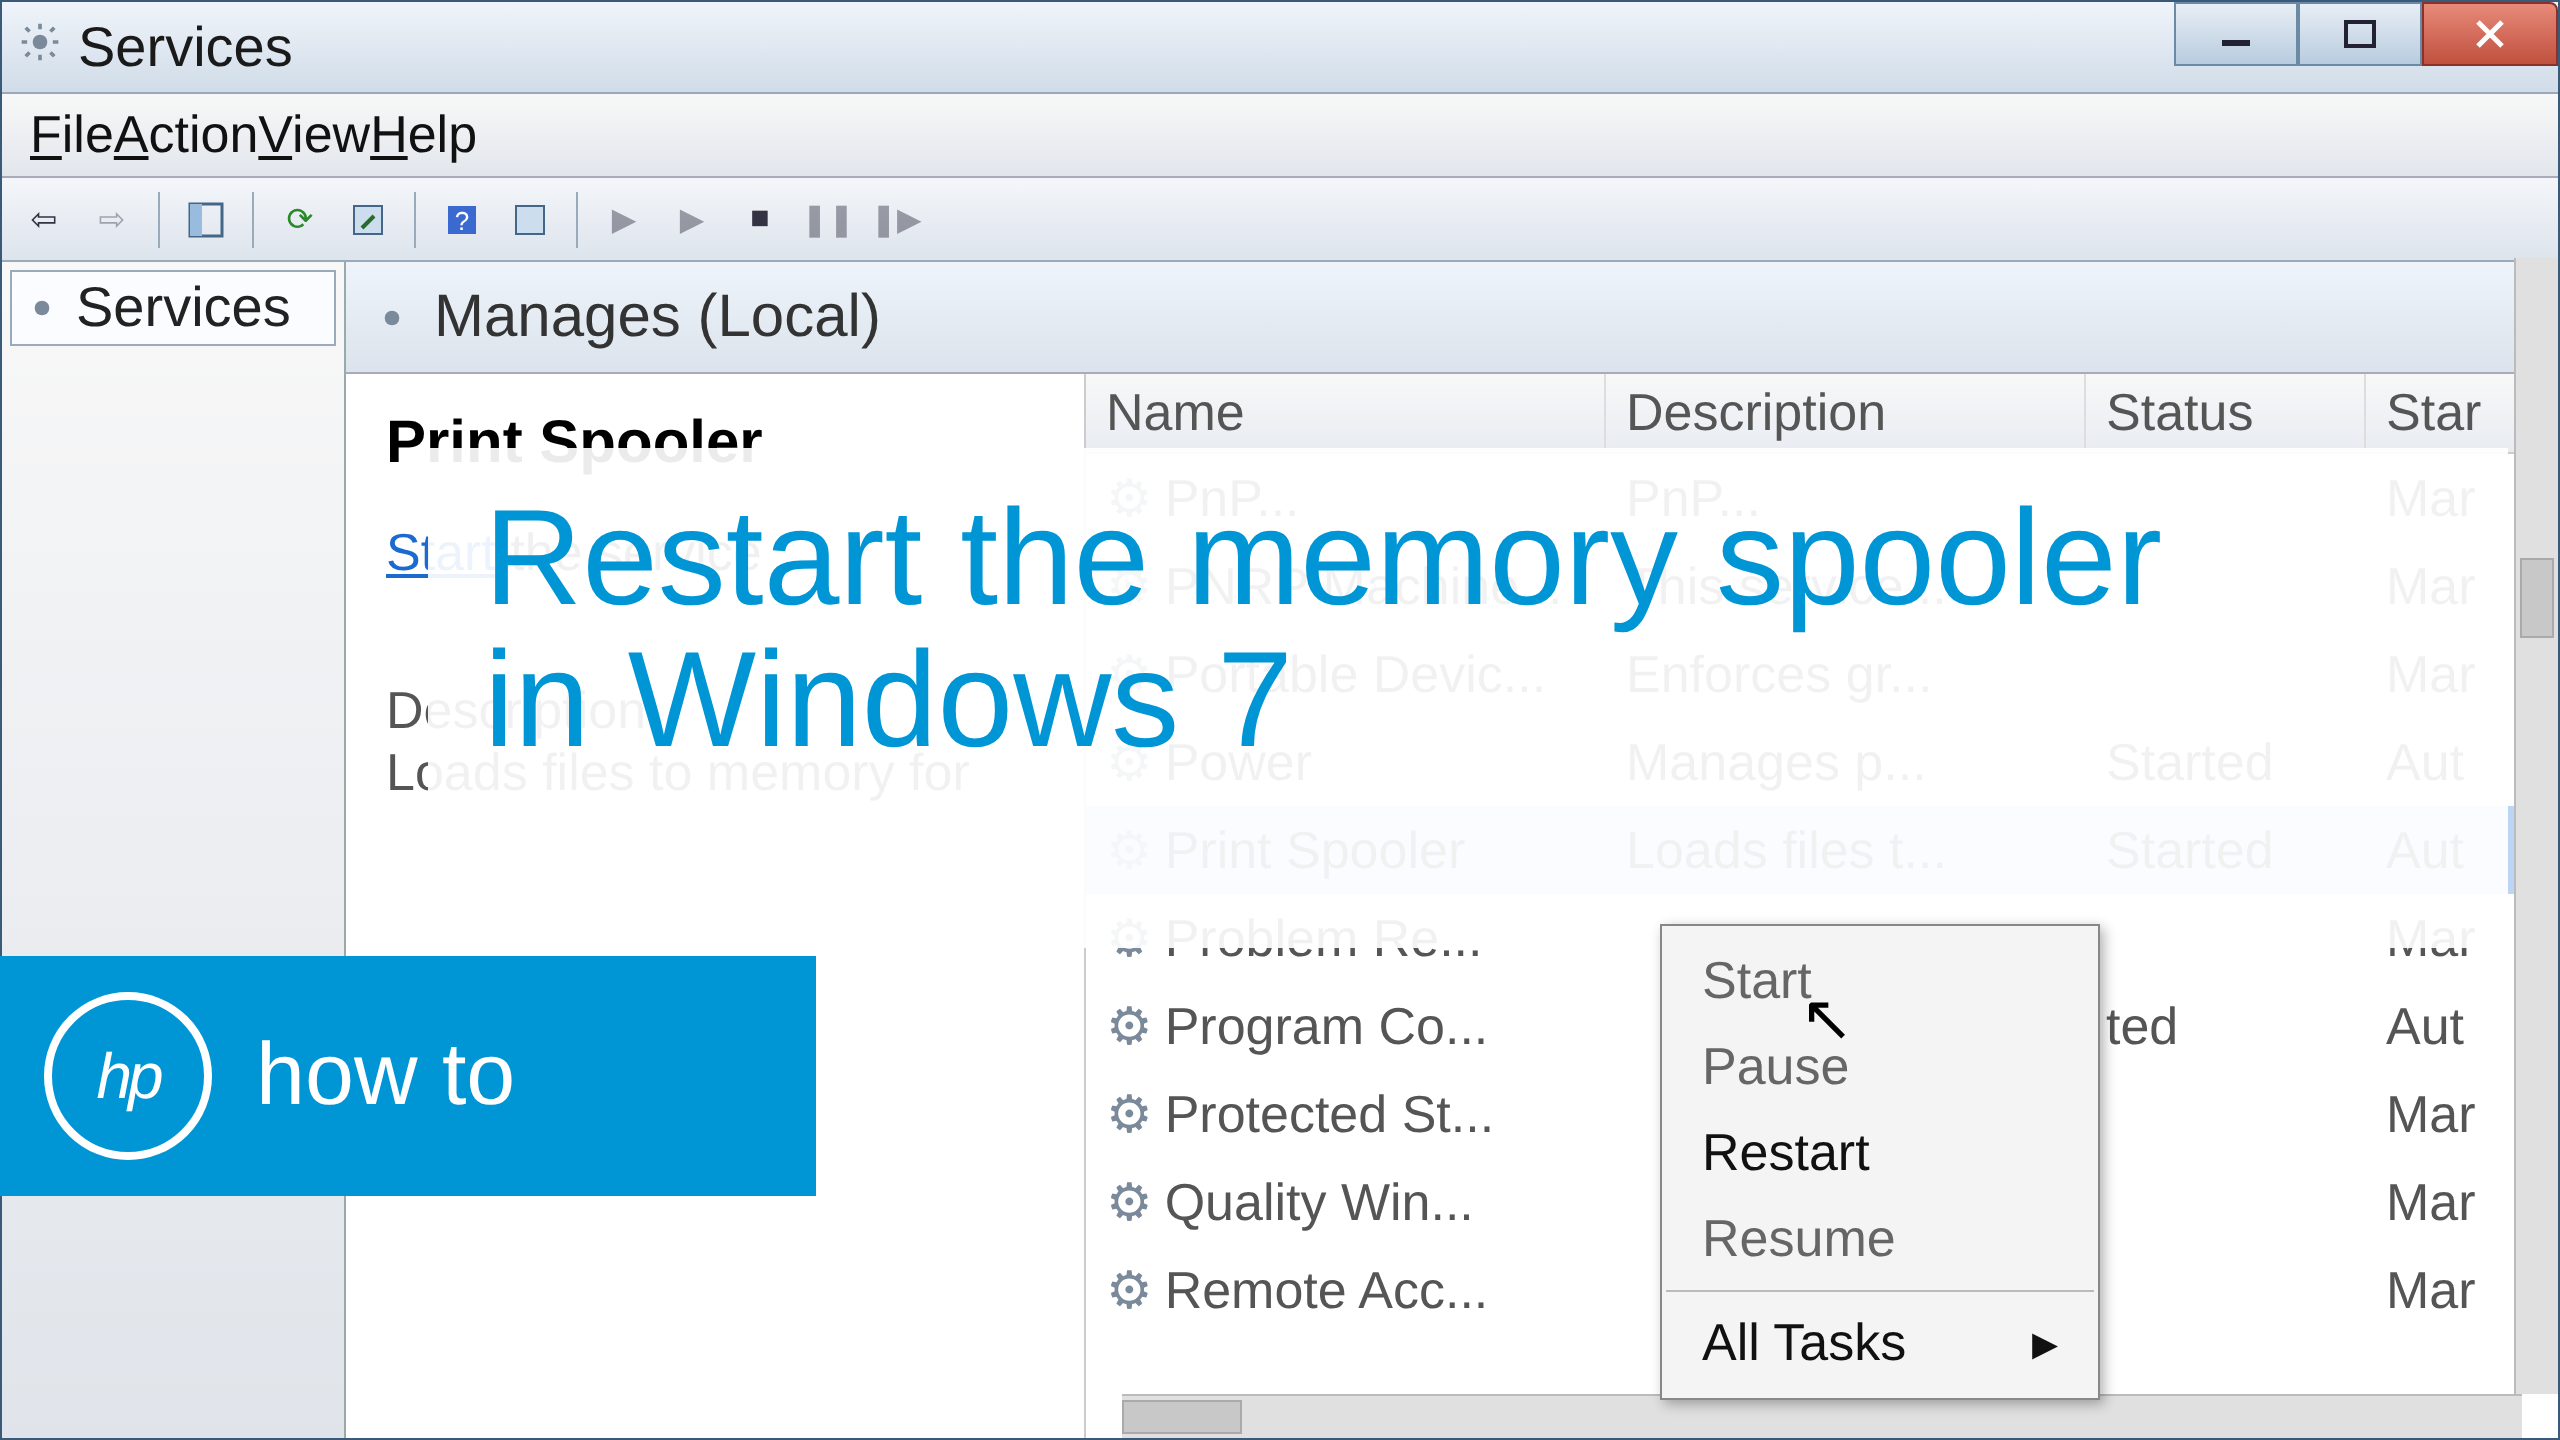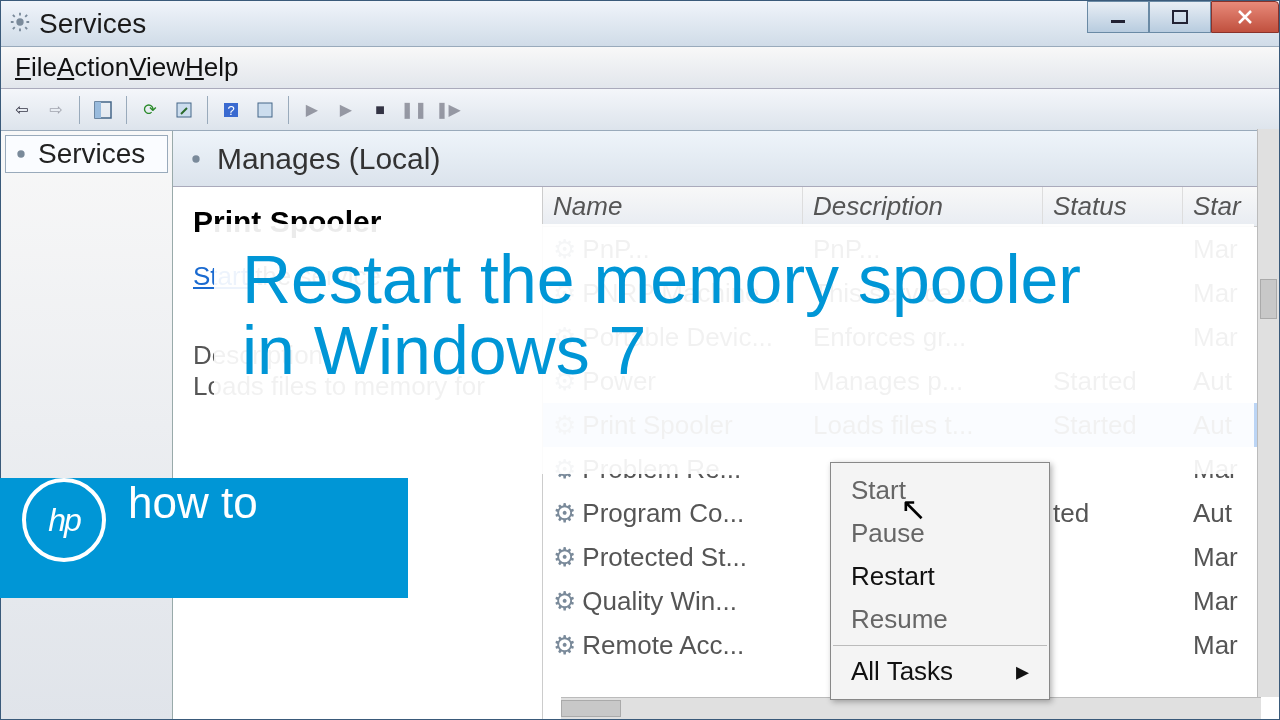--- a/index.html
+++ b/index.html
@@ -79,21 +79,21 @@
     width:370px; border-right:1px solid #ccc; padding:18px 20px;
     font-size:26px; color:#555;
   }
   .detail-pane h3 { font-size:30px; color:#000; font-weight:600; margin-bottom:22px; }
   .detail-pane a { color:#1a6ad0; text-decoration:underline; }
   .detail-pane .svc-action { margin-bottom:48px; font-size:26px; color:#444;}
   .list-pane { flex:1; position:relative; font-size:26px; color:#555; }
   .list-head {
     display:flex; position:sticky; top:0;
     background:linear-gradient(#f8f8f8,#e8ecf2);
-    border-bottom:1px solid #ccc; height:40px; align-items:center;font-style:italic;
+    border-bottom:1px solid #ccc; height:40px; align-items:center;
   }
   .col { padding:4px 10px; border-right:1px solid #ddd; }
   .col.name{width:260px;} .col.desc{width:240px;} .col.stat{width:140px;} .col.start{flex:1;}
   .row { display:flex; height:44px; align-items:center; }
   .row .col { border-right:none; }
   .row .gear { color:#7a8a9a; margin-right:6px; }
   .row.selected { background:#bcd5f5; }
   
   .context-menu {
     position:absolute; left:830px; top:462px; width:220px;
@@ -117,21 +117,21 @@
     position:absolute; left:214px; top:224px; width:1040px; height:250px;
     background:rgba(255,255,255,0.92); padding:20px 28px;
     z-index:40;
   }
   .overlay-card h1 {
     font-size:68px; font-weight:400; color:#0096d6; line-height:1.05;
   }
   
   .hp-strip {
     position:absolute; left:0; top:478px; width:408px; height:120px;
-    background:#0096d6; display:flex; padding:0 22px;
+    background:#0096d6; display:flex; align-items:center; padding:0 22px;
     gap:22px; z-index:45;
   }
   .hp-logo {
     width:84px; height:84px; border:4px solid #fff; border-radius:50%;
     display:flex; align-items:center; justify-content:center;
     color:#fff; font-size:32px; font-style:italic; font-weight:300;
     letter-spacing:-2px;
   }
   .hp-text { color:#fff; font-size:44px; font-weight:300; }
   

